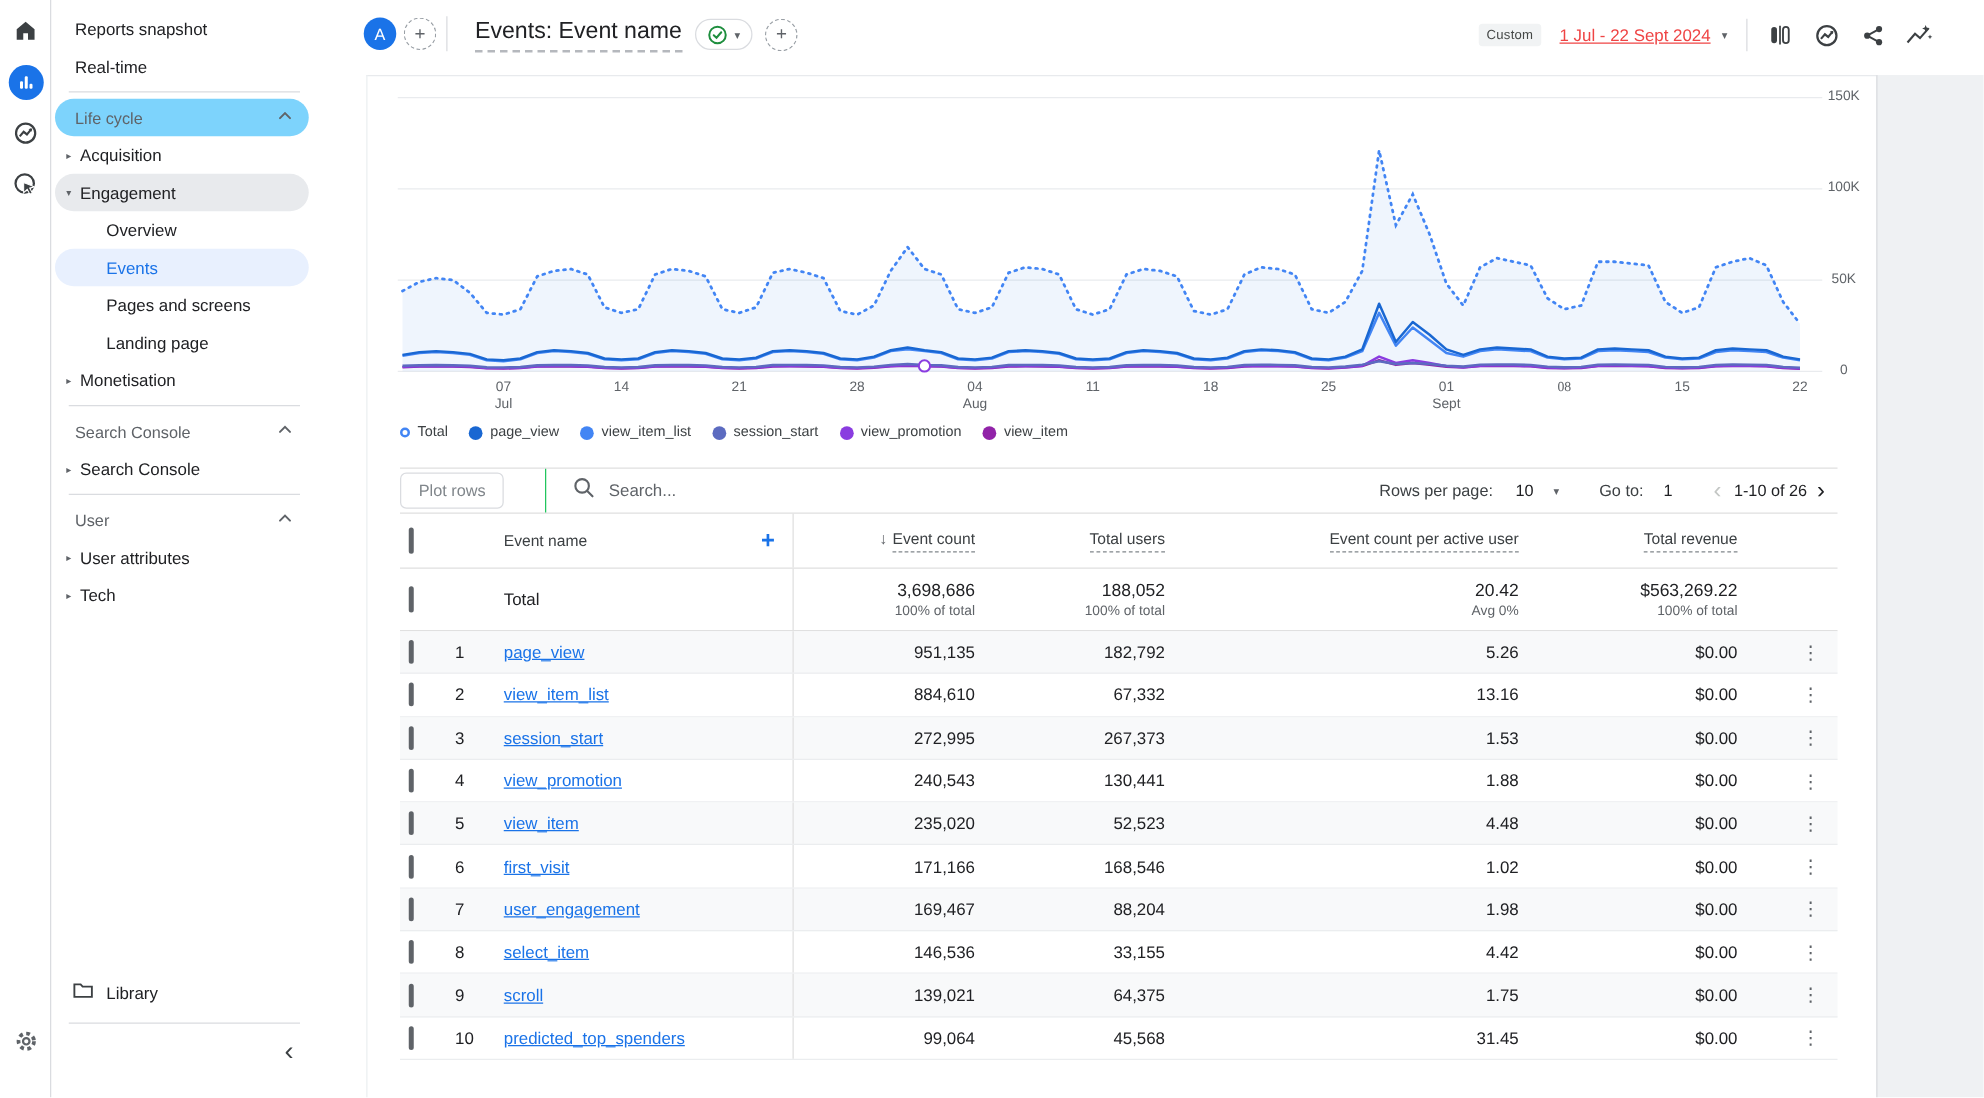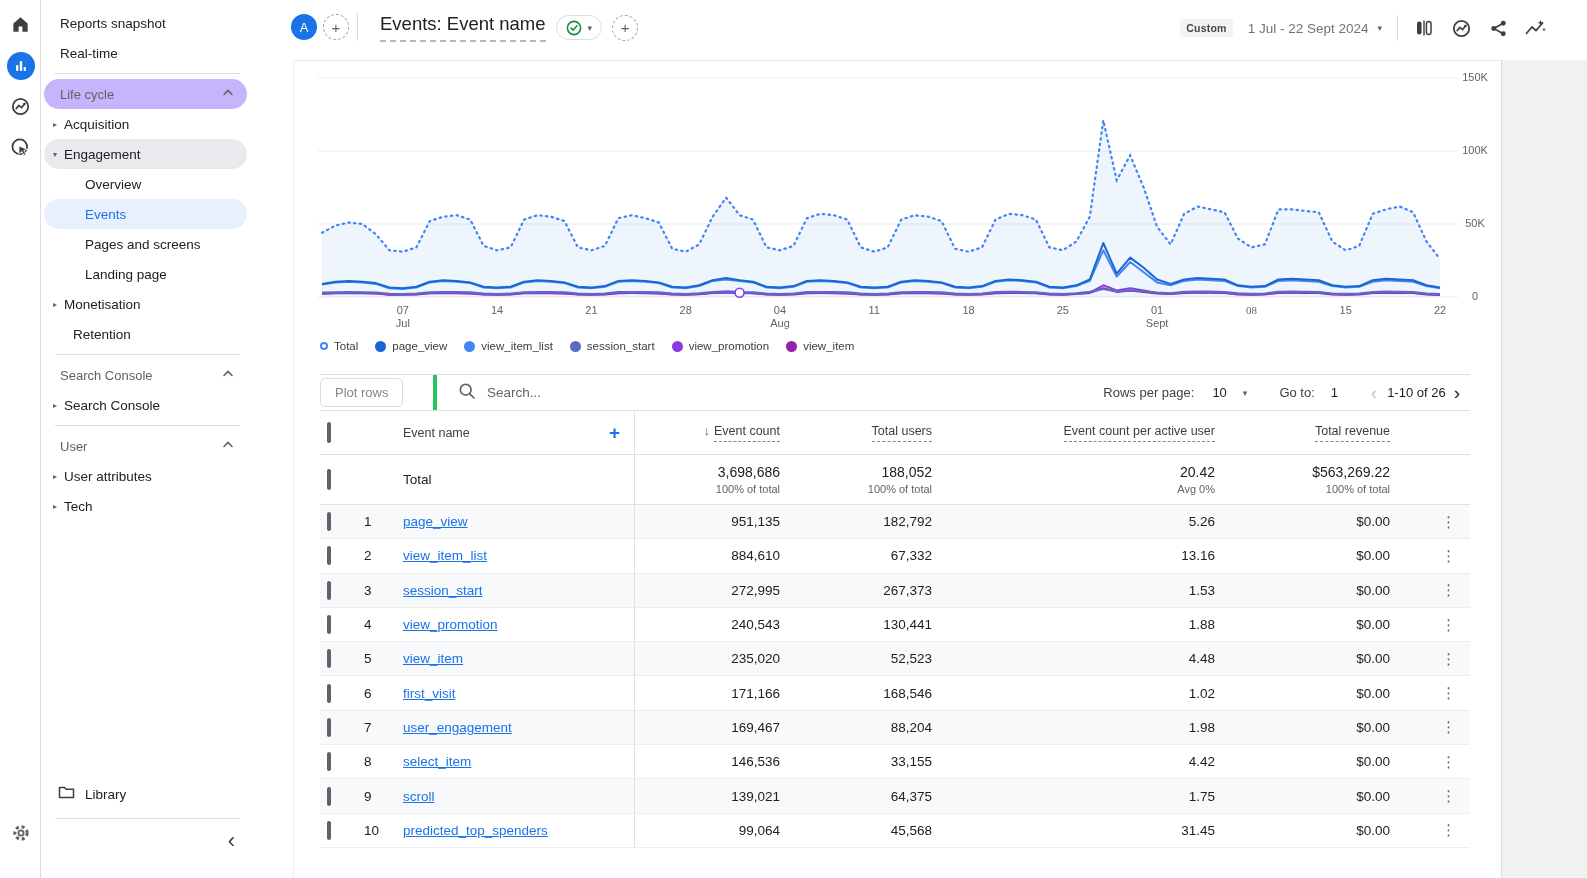--- a/index.html
+++ b/index.html
@@ -20,21 +20,21 @@
   .sb-item { height:30px; display:flex; align-items:center; font-size:13.5px; color:#202124;
              cursor:pointer; margin:0 6px 0 2px; border-radius:16px; }
   .sb-item .tri { width:20px; padding-left:9px; font-size:8px; color:#5f6368; }
   .sb-top { padding-left:16px; }
   .sb-plain { padding-left:29px; }
   .sb-child { padding-left:41px; }
   .sb-item.hl { background:#e8eaed; }
   .sb-item.sel { background:#e8f0fe; color:#1a73e8; }
   .sb-section { height:30px; display:flex; align-items:center; justify-content:space-between;
                 font-size:13px; color:#5f6368; padding:0 13px 0 16px; margin:0 6px 0 2px; cursor:pointer; }
-  .sb-section.pill { background:#c4b5fd; border-radius:16px; }
+  .sb-section.pill { background:#7dd3fc; border-radius:16px; }
   .sb-divider { height:1px; background:#dadce0; margin:5px 13px; }
   .sb-library { position:absolute; left:2px; top:780px; height:28px; display:flex; align-items:center;
                 gap:10px; padding-left:14px; font-size:13.5px; cursor:pointer; }
   .sb-bottom-divider { position:absolute; left:13px; right:13px; top:818px; height:1px; background:#dadce0; }
   .sb-collapse { position:absolute; right:18px; top:828px; font-size:22px; color:#3c4043; cursor:pointer; }
 
   
   .topbar { position:absolute; left:253px; top:0; right:0; height:60px; background:#fff; z-index:10; }
   .avatar { position:absolute; left:38px; top:14px; width:26px; height:26px; border-radius:50%;
             background:#1a73e8; color:#fff; font-size:13px; display:flex; align-items:center;
@@ -42,23 +42,23 @@
   .dash-plus { width:26px; height:26px; border-radius:50%; border:1px dashed #9aa0a6; color:#5f6368;
                font-size:15px; display:flex; align-items:center; justify-content:center; cursor:pointer; }
   .plus1 { position:absolute; left:70px; top:14px; }
   .hdr-sep { position:absolute; left:104px; top:13px; width:1px; height:28px; background:#dadce0; }
   .title-wrap { position:absolute; left:127px; top:13px; display:flex; align-items:center; gap:10px; }
   .page-title { font-size:18.5px; color:#202124; padding-bottom:5px;
                 border-bottom:2px dashed #b5b8bd; cursor:pointer; }
   .check-pill { height:25px; border:1px solid #dadce0; border-radius:13px; background:#fff;
                 display:flex; align-items:center; gap:6px; padding:0 9px; cursor:pointer; }
   .hdr-right { position:absolute; right:41px; top:12px; height:32px; display:flex; align-items:center; gap:15px; }
-  .custom-chip { background:#f1f3f4; color:#444746; font-size:10.5px; font-weight:bold;
+  .custom-chip { background:#f1f3f4; color:#444746; font-size:10.5px; font-weight:normal;
                  padding:3px 6px; border-radius:3px; letter-spacing:.2px; }
-  .date-text { font-size:13.5px; color:#737373; cursor:pointer; }
+  .date-text { font-size:13.5px; color:#ef4444; cursor:pointer;text-decoration:underline; }
   .caret { font-size:9px; color:#5f6368; }
   .hdr-div { width:1px; height:26px; background:#dadce0; }
   .hdr-icon { width:22px; height:22px; display:flex; align-items:center; justify-content:center; cursor:pointer; }
 
   
   .card-top-border { position:absolute; left:293px; top:60px; width:1208px; height:1px; background:#e8eaed; }
   .card-left-border { position:absolute; left:293px; top:60px; width:1px; height:818px; background:#eceff1; }
   .right-strip { position:absolute; left:1501px; top:60px; width:86px; height:818px;
                  background:#eff1f3; border-left:1px solid #dadce0; }
   .partial-btn { position:absolute; left:1390px; top:42px; width:72px; height:18px; background:#fff;
@@ -70,21 +70,21 @@
   .xtick { position:absolute; width:44px; text-align:center; font-size:11px; color:#5f6368; line-height:13px; top:304px; }
   .legend { position:absolute; left:320px; top:340px; display:flex; gap:17px; align-items:center; }
   .leg-item { display:flex; align-items:center; gap:6px; font-size:11.5px; color:#3c4043; cursor:pointer; }
   .leg-dot { width:11px; height:11px; border-radius:50%; }
   .leg-ring { width:8px; height:8px; border-radius:50%; border:2.5px solid #4285f4; background:#fff; }
 
   
   .toolbar { position:absolute; left:320px; top:374px; width:1150px; height:37px; background:#fff;
              border-top:1px solid #e0e0e0; border-bottom:1px solid #e0e0e0;
              display:flex; align-items:center; }
-  .plot-wrap { width:117px; height:100%; display:flex; align-items:center; border-right:4px solid #22c55e; }
+  .plot-wrap { width:117px; height:100%; display:flex; align-items:center; border-right:1px solid #22c55e; }
   .plot-btn { border:1px solid #dadce0; border-radius:5px; color:#80868b; background:#fff;
               font-size:13px; padding:6px 14px; font-family:inherit; cursor:default; }
   .search-wrap { flex:1; display:flex; align-items:center; gap:11px; padding-left:21px; }
   .search-input { border:none; outline:none; font-size:13.5px; width:420px; color:#202124;
                   font-family:inherit; background:transparent; }
   .search-input::placeholder { color:#5f6368; }
   .tb-right { display:flex; align-items:center; font-size:13px; color:#3c4043; padding-right:10px; }
   .rpp-value { margin-left:18px; color:#202124; }
   .rpp-caret { margin-left:16px; }
   .goto-label { margin-left:32px; }
@@ -189,23 +189,20 @@
       <div class="sb-item sb-child">
         <span>Pages and screens</span>
       </div>
       <div class="sb-item sb-child">
         <span>Landing page</span>
       </div>
       <div class="sb-item">
         <span class="tri">▸</span>
         <span>Monetisation</span>
       </div>
-      <div class="sb-item sb-plain">
-        <span>Retention</span>
-      </div>
       <div class="sb-divider"></div>
       <div class="sb-section">
         <span>Search Console</span>
         <span><svg width="12" height="12" viewBox="0 0 12 12">
             <path d="M2 7.5 L6 3.5 L10 7.5" fill="none" stroke="#5f6368" stroke-width="1.6" stroke-linecap="round"></path>
           </svg></span>
       </div>
       <div class="sb-item">
         <span class="tri">▸</span>
         <span>Search Console</span>

